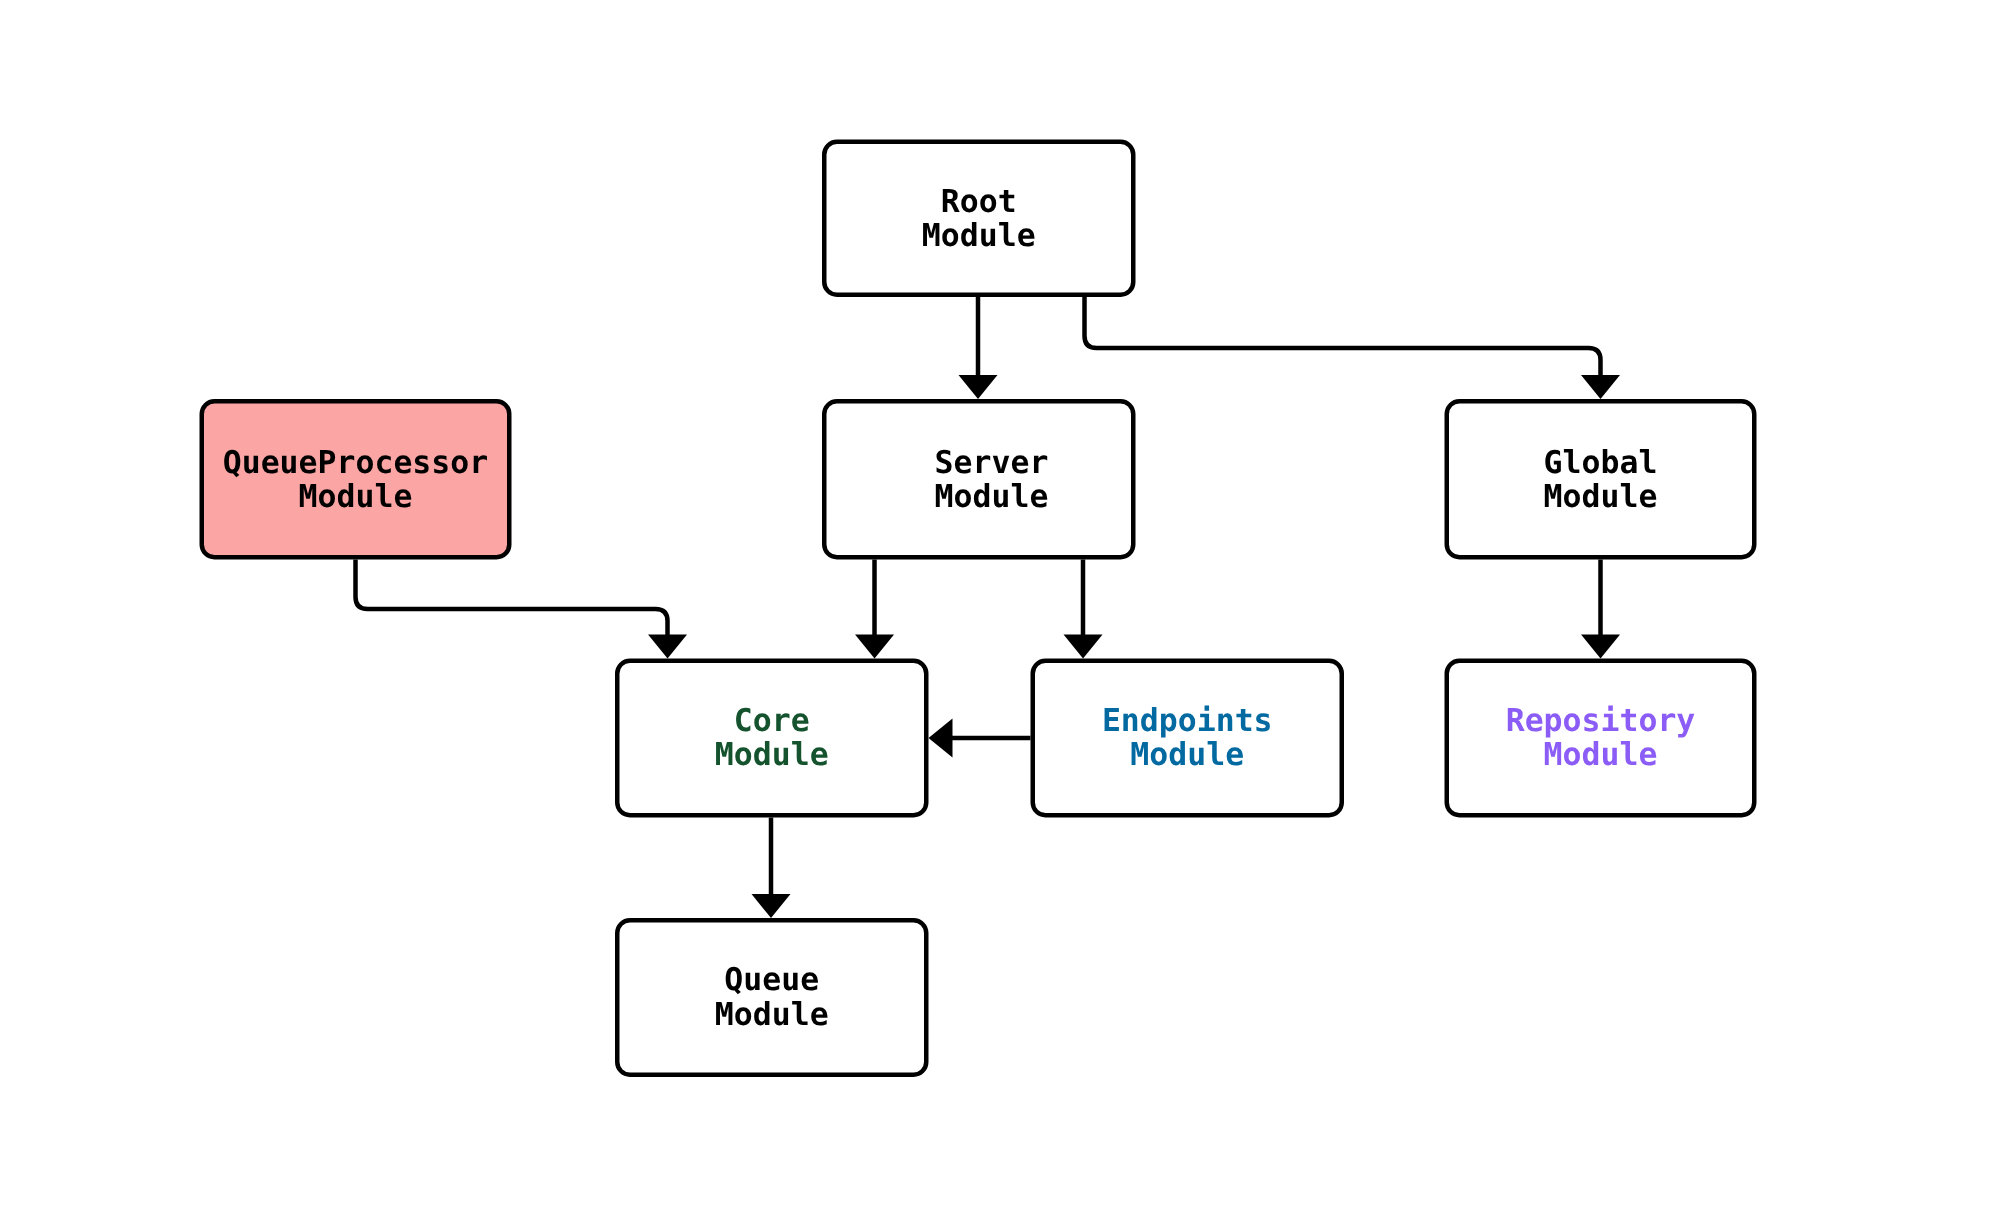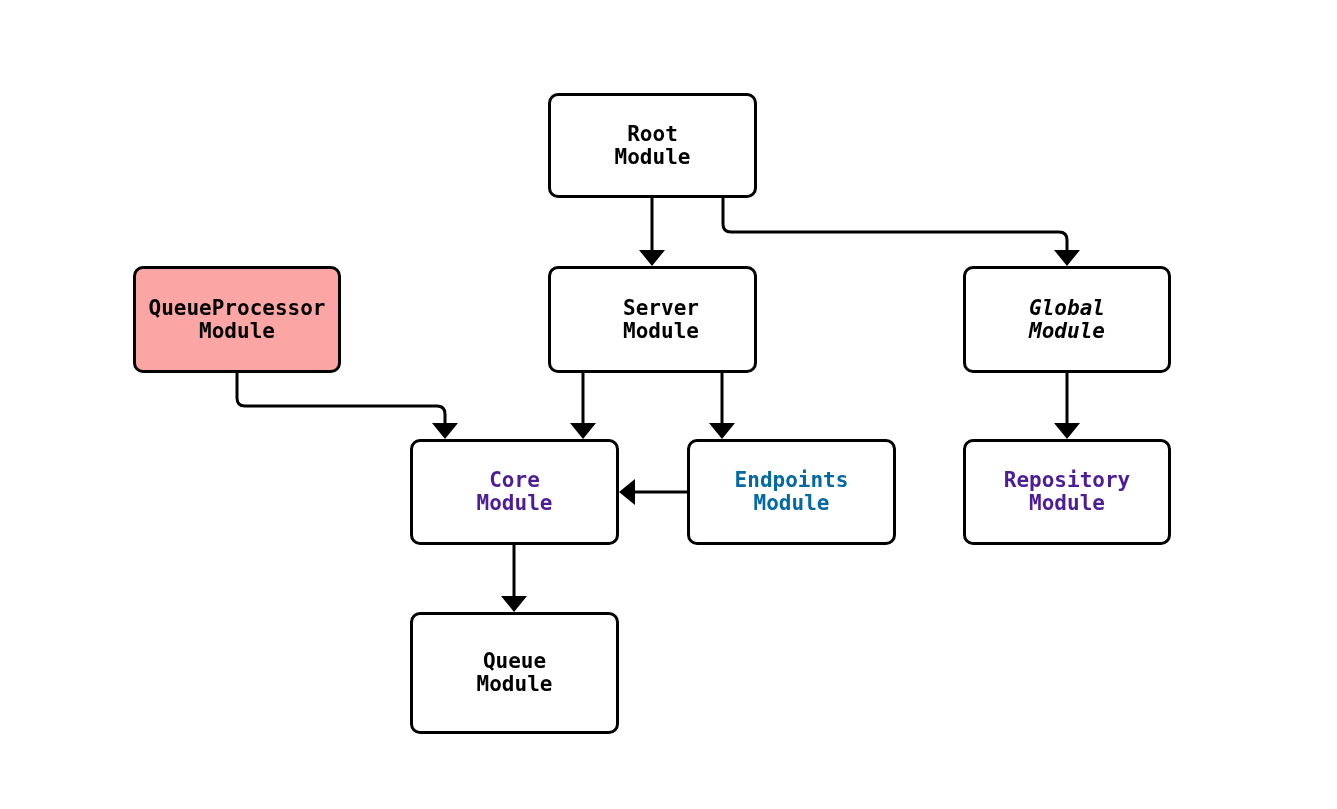--- a/index.html
+++ b/index.html
@@ -77,42 +77,42 @@
         <span class="label-line">Module</span>
       </div>
   </div>
     <div class="node" style="left: 548px; top: 266px; width: 209px; height: 107px; background: rgb(255, 255, 255); border-color: rgb(0, 0, 0); padding-left: 17px;">
     <div class="node-label" style="color: rgb(0, 0, 0);">
         <span class="label-line">Server</span>
         <span class="label-line">Module</span>
       </div>
   </div>
     <div class="node" style="left: 963px; top: 266px; width: 208px; height: 107px; background: rgb(255, 255, 255); border-color: rgb(0, 0, 0);">
-    <div class="node-label" style="color: rgb(0, 0, 0); font-style: italic;">
+    <div class="node-label" style="color: rgb(0, 0, 0);">
         <span class="label-line">Global</span>
         <span class="label-line">Module</span>
       </div>
   </div>
     <div class="node" style="left: 410px; top: 439px; width: 209px; height: 106px; background: rgb(255, 255, 255); border-color: rgb(0, 0, 0);">
-    <div class="node-label" style="color: #4c1d95;">
+    <div class="node-label" style="color: #14532d;">
         <span class="label-line">Core</span>
         <span class="label-line">Module</span>
       </div>
   </div>
     <div class="node" style="left: 687px; top: 439px; width: 209px; height: 106px; background: rgb(255, 255, 255); border-color: rgb(0, 0, 0);">
     <div class="node-label" style="color: #0369a1;">
         <span class="label-line">Endpoints</span>
         <span class="label-line">Module</span>
       </div>
   </div>
     <div class="node" style="left: 963px; top: 439px; width: 208px; height: 106px; background: rgb(255, 255, 255); border-color: rgb(0, 0, 0);">
-    <div class="node-label" style="color: #4c1d95;">
+    <div class="node-label" style="color: #8b5cf6;">
         <span class="label-line">Repository</span>
         <span class="label-line">Module</span>
       </div>
   </div>
-    <div class="node" style="left: 410px; top: 612px; width: 209px; height: 122px; background: rgb(255, 255, 255); border-color: rgb(0, 0, 0);">
+    <div class="node" style="left: 410px; top: 612px; width: 209px; height: 106px; background: rgb(255, 255, 255); border-color: rgb(0, 0, 0);">
     <div class="node-label" style="color: rgb(0, 0, 0);">
         <span class="label-line">Queue</span>
         <span class="label-line">Module</span>
       </div>
   </div>
   </div>
 
 </body></html>

